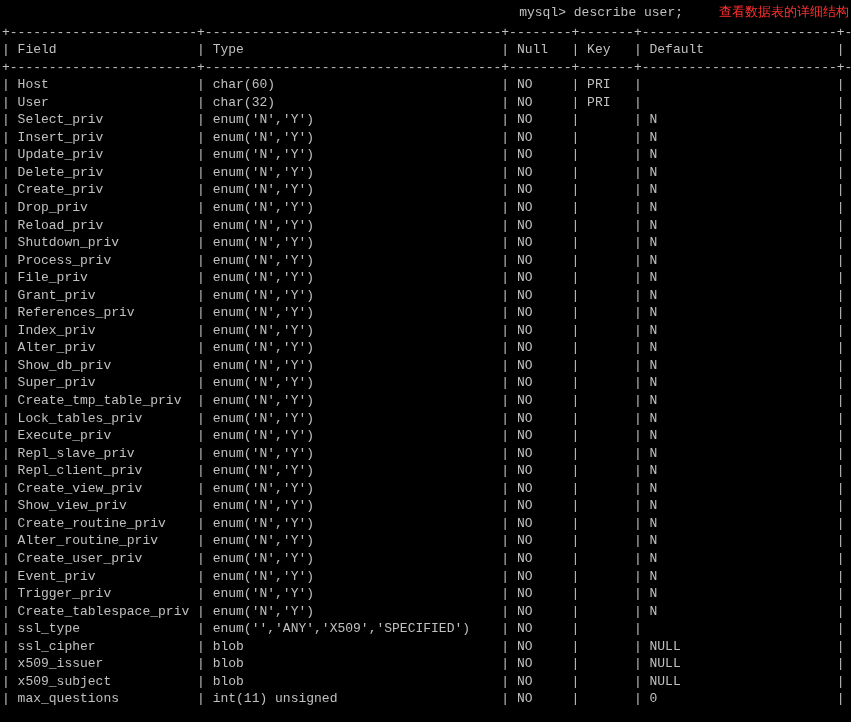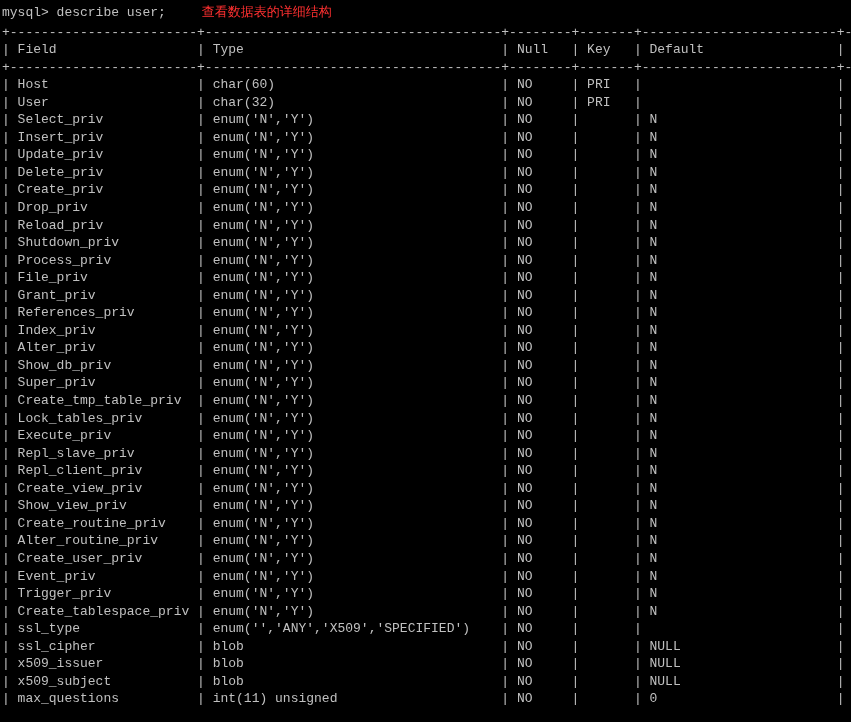--- a/index.html
+++ b/index.html
@@ -1,18 +1,19 @@
 <!DOCTYPE html>
 <html><head>
   <meta charset="utf-8">
   <style>
     * {
       margin: 0;
       padding: 0;
       box-sizing: border-box;
+      text-align: right;
     }
     body {
       background: #000;
       color: #c0c0c0;
       font-family: Consolas, 'Courier New', monospace;
       font-size: 13px;
       line-height: 1.35;
       padding: 4px 2px;
       width: 851px;
     }

